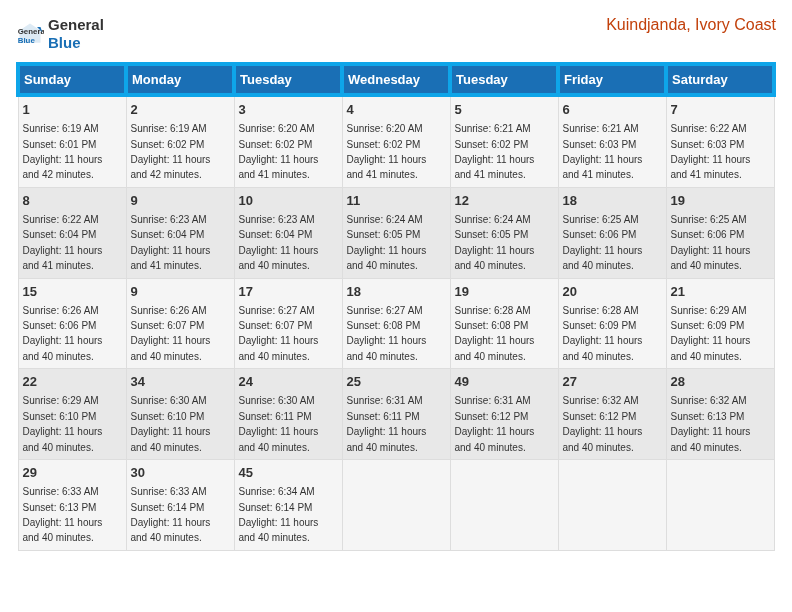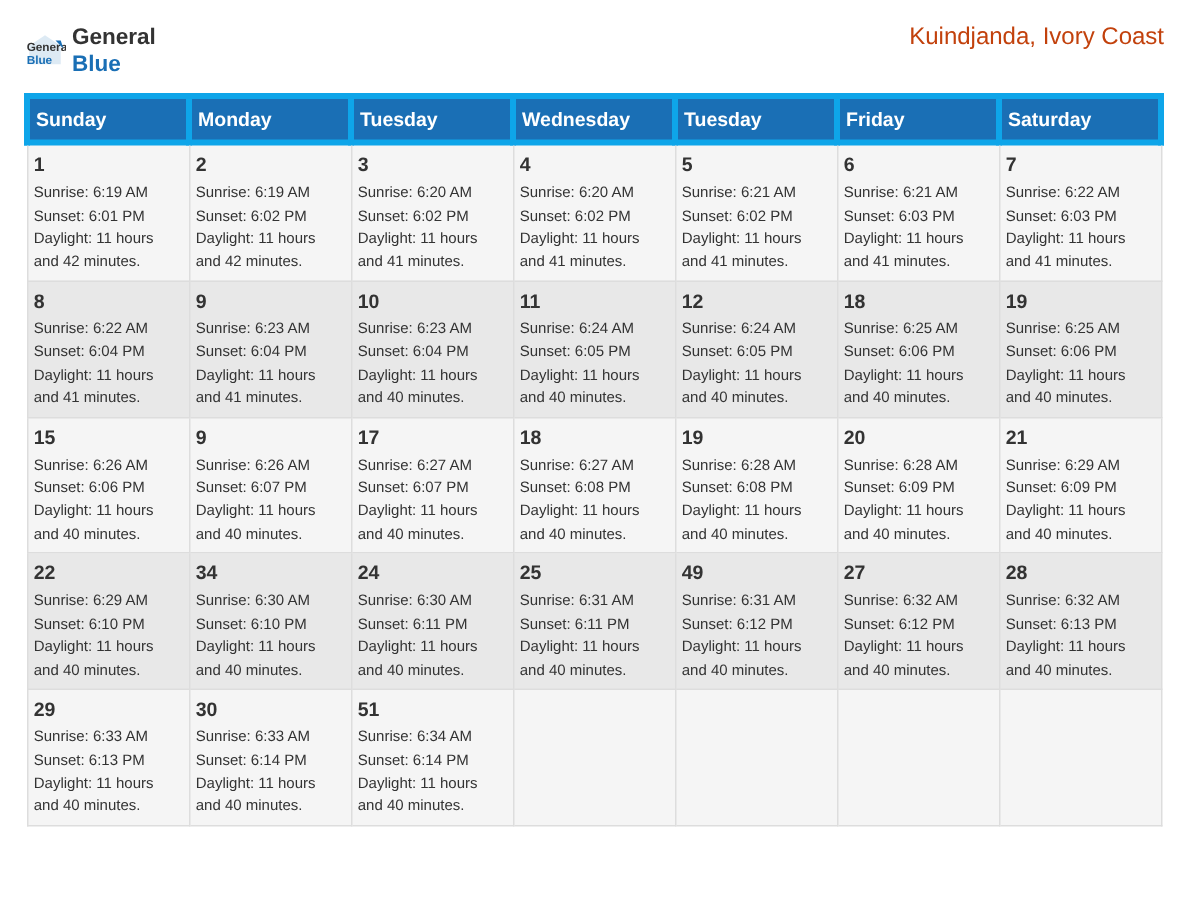--- a/index.html
+++ b/index.html
@@ -149,20 +149,20 @@
         <td><span class="day-num">34</span><span class="day-info">Sunrise: 6:30 AM<br>Sunset: 6:10 PM<br>Daylight: 11 hours<br>and 40 minutes.</span></td>
         <td><span class="day-num">24</span><span class="day-info">Sunrise: 6:30 AM<br>Sunset: 6:11 PM<br>Daylight: 11 hours<br>and 40 minutes.</span></td>
         <td><span class="day-num">25</span><span class="day-info">Sunrise: 6:31 AM<br>Sunset: 6:11 PM<br>Daylight: 11 hours<br>and 40 minutes.</span></td>
         <td><span class="day-num">49</span><span class="day-info">Sunrise: 6:31 AM<br>Sunset: 6:12 PM<br>Daylight: 11 hours<br>and 40 minutes.</span></td>
         <td><span class="day-num">27</span><span class="day-info">Sunrise: 6:32 AM<br>Sunset: 6:12 PM<br>Daylight: 11 hours<br>and 40 minutes.</span></td>
         <td><span class="day-num">28</span><span class="day-info">Sunrise: 6:32 AM<br>Sunset: 6:13 PM<br>Daylight: 11 hours<br>and 40 minutes.</span></td>
       </tr>
       <tr>
         <td><span class="day-num">29</span><span class="day-info">Sunrise: 6:33 AM<br>Sunset: 6:13 PM<br>Daylight: 11 hours<br>and 40 minutes.</span></td>
         <td><span class="day-num">30</span><span class="day-info">Sunrise: 6:33 AM<br>Sunset: 6:14 PM<br>Daylight: 11 hours<br>and 40 minutes.</span></td>
-        <td><span class="day-num">51</span><span class="day-info">Sunrise: 6:34 AM<br>Sunset: 6:14 PM<br>Daylight: 11 hours<br>and 40 minutes.</span></td>
+        <td><span class="day-num">45</span><span class="day-info">Sunrise: 6:34 AM<br>Sunset: 6:14 PM<br>Daylight: 11 hours<br>and 40 minutes.</span></td>
         <td class="empty"></td>
         <td class="empty"></td>
         <td class="empty"></td>
         <td class="empty"></td>
       </tr>
     </tbody>
 </table>
 
 </body></html>

